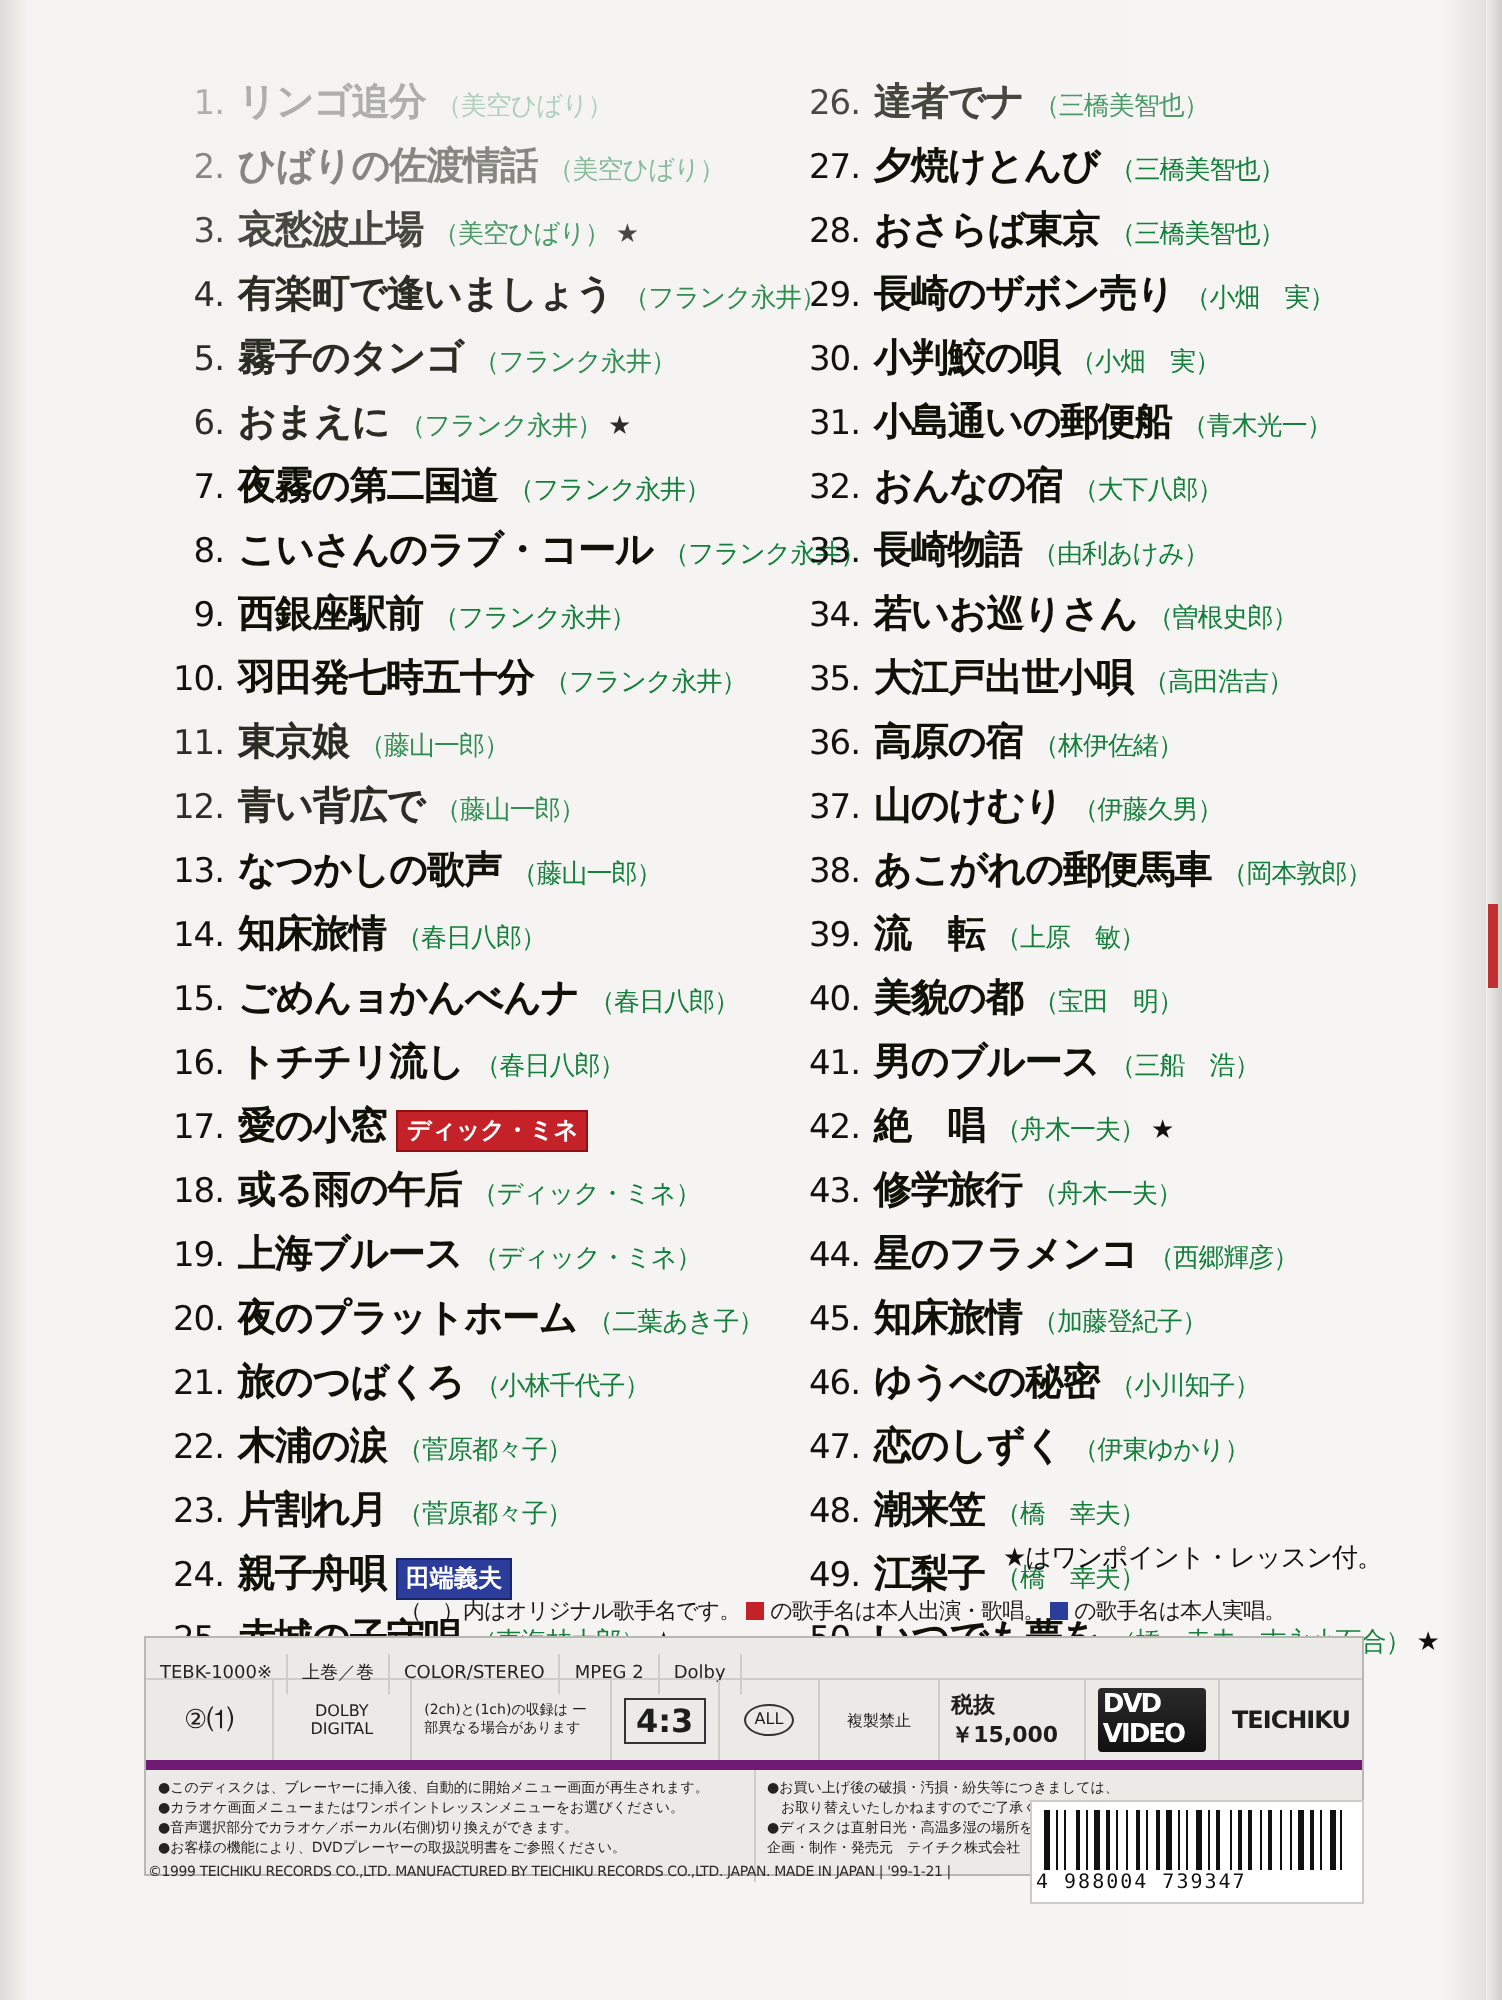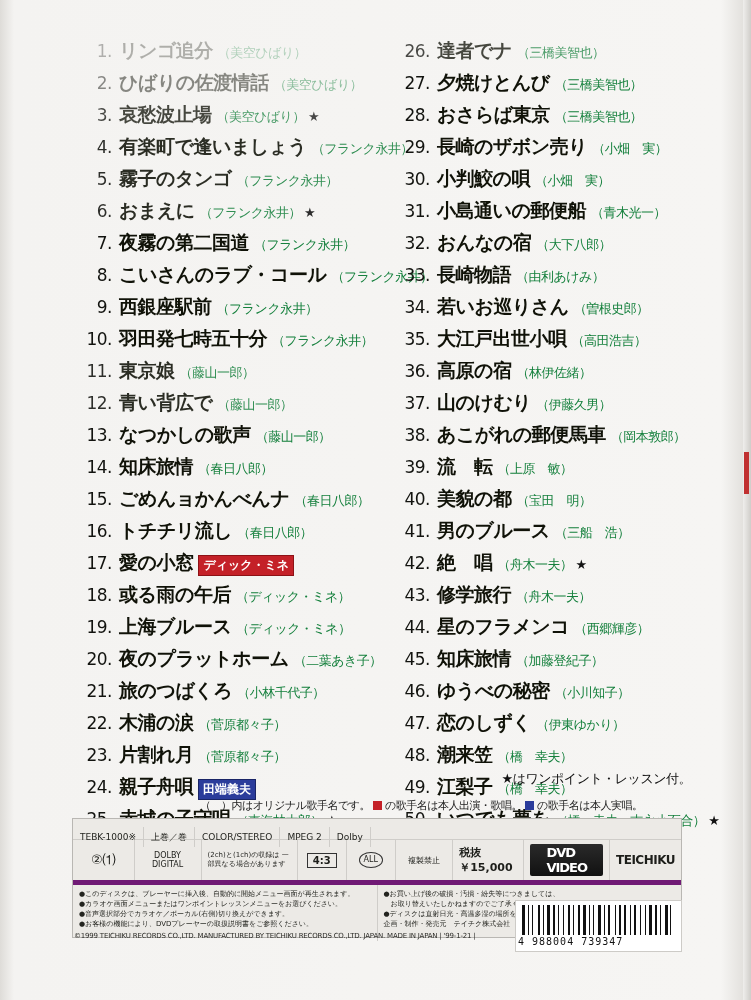--- a/index.html
+++ b/index.html
@@ -101,25 +101,25 @@
   .band-top > div{padding:0 7px;border-right:1px solid #cfcdc9;height:20px;line-height:20px;white-space:nowrap;margin-top:16px;}
   .band-top > div:last-child{border-right:none;}
 
   .band-mid{display:flex;height:40px;border-bottom:5px solid #701a75;}
   .bm{
     border-right:1px solid #cfcdc9;display:flex;align-items:center;justify-content:center;
     font-size:9px;color:#1d1e1a;padding:0 6px;
   }
   .stereo-ic{font-size:13px;}
   .dolby{font-size:8px;letter-spacing:0px;text-align:center;line-height:9px;}
-  .ratio{font-size:10px;font-weight:700;border:1px solid #333;padding:1px 5px;}
+  .ratio{font-size:16px;font-weight:700;border:1px solid #333;padding:1px 5px;}
   .allregion{font-size:8px;border:1px solid #333;border-radius:50%;padding:3px 4px;text-align:center;line-height:8px;}
   .dvdlogo{
     font-size:13px;font-weight:700;color:#111;letter-spacing:-1px;
-    background:linear-gradient(#2a2a2a,#111);color:#fff;padding:1px 16px;border-radius:2px;
+    background:linear-gradient(#2a2a2a,#111);color:#fff;padding:1px 2px;border-radius:2px;
   }
   .teichiku{font-size:12px;font-weight:700;letter-spacing:-0.5px;}
   .price{font-size:11px;font-weight:700;}
 
   .band-bot{display:flex;height:56px;font-size:7px;color:#23241f;line-height:10px;}
   .bb-left{width:50%;padding:4px 6px;border-right:1px solid #cfcdc9;}
   .bb-right{width:50%;padding:4px 6px;}
   .copyline{
     position:absolute;left:74px;top:932px;width:420px;
     font-size:7px;color:#2a2a26;letter-spacing:-0.2px;

